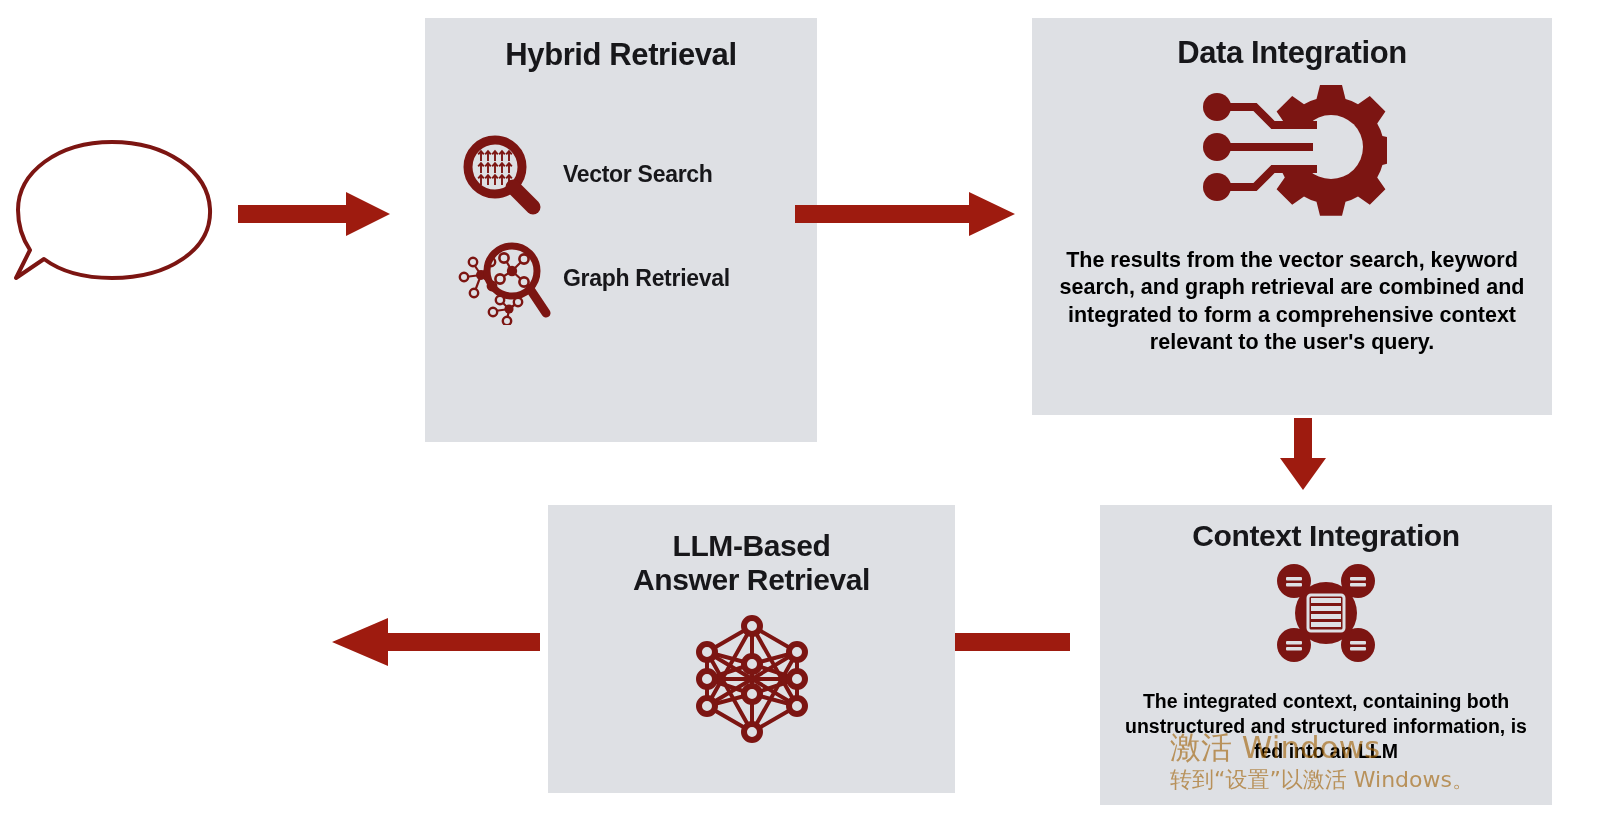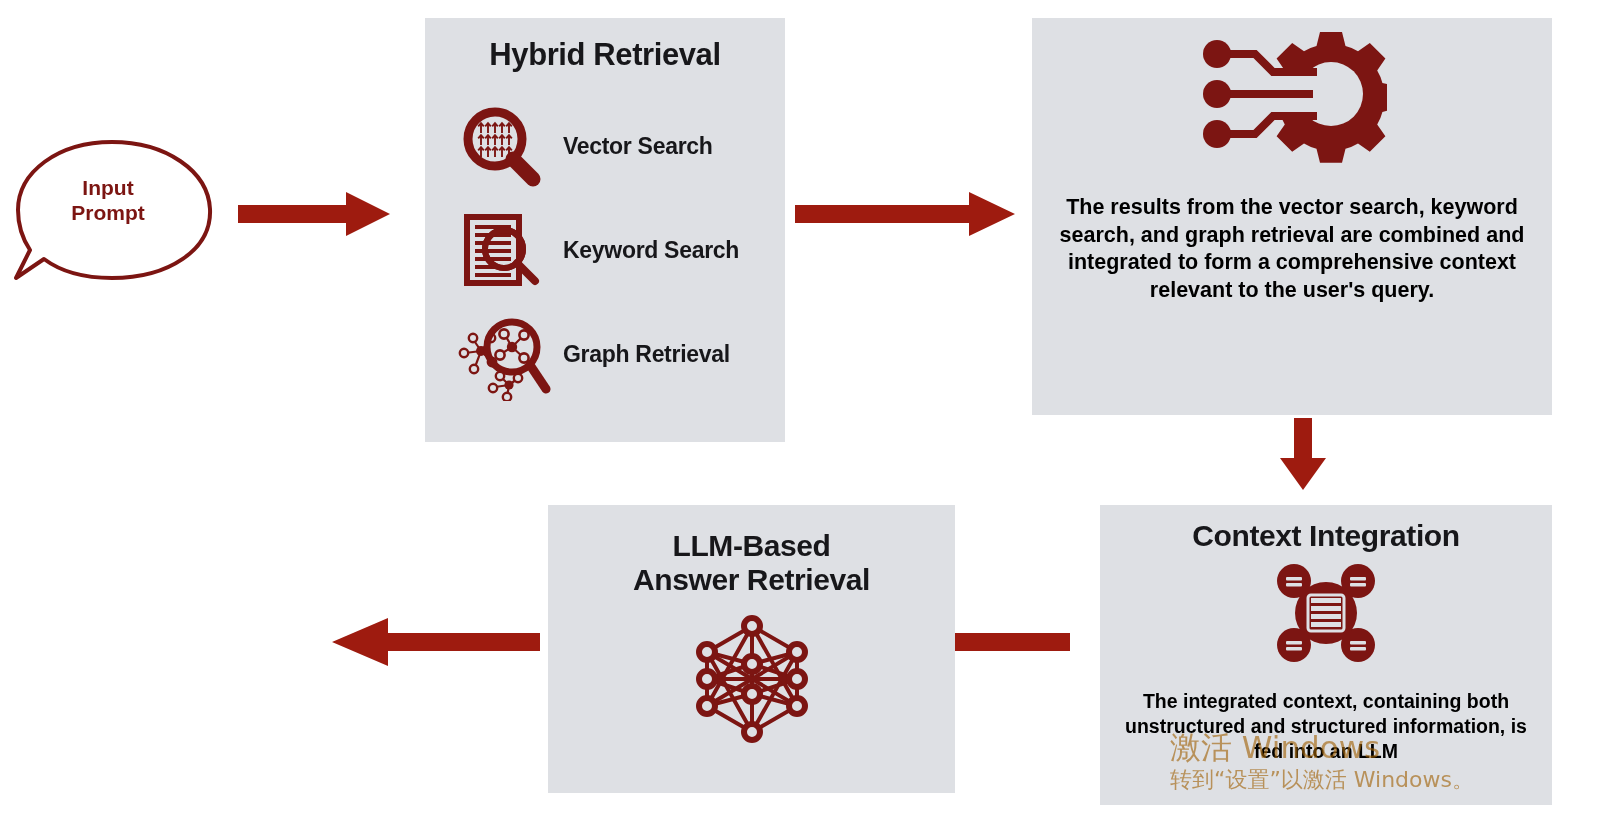--- a/index.html
+++ b/index.html
@@ -26,21 +26,21 @@
     letter-spacing:-0.4px;
     line-height:1.12;
   }
   .panel-body{
     font-weight:bold;
     color:#000000;
     text-align:center;
     line-height:1.28;
   }
   
-  #panel-hybrid{left:425px;top:18px;width:360px;height:424px;}
+  #panel-hybrid{left:425px;top:18px;width:392px;height:424px;gap:28px;}
   #panel-hybrid .panel-title{font-size:31px;margin-top:20px;}
   .retrieval-list{margin-top:22px;width:100%;}
   .retrieval-row{
     display:flex;align-items:center;
     height:104px;
     padding-left:26px;
     box-sizing:border-box;
   }
   .retrieval-icon{width:100px;height:92px;flex:0 0 100px;display:flex;align-items:center;justify-content:center;}
   .retrieval-label{
@@ -92,24 +92,20 @@
 </style>
 </head>
 <body>
 
 <div class="stage">
 
   <div class="bubble" id="bubble-input">
     <svg width="210" height="145" viewBox="0 0 210 145">
       <path d="M104 4 C158 4 200 33 202 71 C204 112 160 140 104 140 C76 140 52 133 36 121 L8 140 L22 112 C14 100 10 86 10 72 C10 34 50 4 104 4 Z" fill="#ffffff" stroke="#7c1512" stroke-width="4" stroke-linejoin="round"></path>
     </svg>
-    <div class="bubble-text">
-      <div>Input</div>
-      <div>Prompt</div>
-    </div>
   </div>
 
   <div class="arrow" id="arrow-1">
     <svg width="152" height="48" viewBox="0 0 152 48">
       <path d="M0 15 L108 15 L108 2 L152 24 L108 46 L108 33 L0 33 Z" fill="#9e1b0f"></path>
     </svg>
   </div>
 
   <div class="panel" id="panel-hybrid">
     <div class="panel-title">Hybrid Retrieval</div>
@@ -160,42 +156,20 @@
                   <path d="M44.2 47.4 L47 44.2 L49.8 47.4" fill="none"></path>
                 <line x1="54" y1="45" x2="54" y2="54"></line>
                   <path d="M51.2 47.4 L54 44.2 L56.8 47.4" fill="none"></path>
               </g>
             </g>
           </svg>
         </div>
         <div class="retrieval-label">Vector Search</div>
       </div>
 
-      <div class="retrieval-row">
-        <div class="retrieval-icon">
-          <svg width="92" height="88" viewBox="0 0 92 88">
-            <rect x="12" y="10" width="52" height="66" fill="none" stroke="#7c1512" stroke-width="6"></rect>
-            <g stroke="#7c1512" stroke-width="4">
-              <line x1="20" y1="20" x2="56" y2="20"></line>
-              <line x1="20" y1="28" x2="56" y2="28"></line>
-              <line x1="20" y1="36" x2="56" y2="36"></line>
-              <line x1="20" y1="44" x2="56" y2="44"></line>
-              <line x1="20" y1="52" x2="56" y2="52"></line>
-              <line x1="20" y1="60" x2="56" y2="60"></line>
-              <line x1="20" y1="68" x2="56" y2="68"></line>
-            </g>
-            <g fill="none" stroke="#7c1512">
-              <circle cx="49" cy="42" r="19" stroke-width="6" fill="#dee0e4" fill-opacity="0"></circle>
-              <circle cx="49" cy="42" r="19" stroke-width="6"></circle>
-              <line x1="62" y1="56" x2="80" y2="74" stroke-width="8" stroke-linecap="round"></line>
-            </g>
-          </svg>
-        </div>
-        <div class="retrieval-label">Keyword Search</div>
-      </div>
 
       <div class="retrieval-row">
         <div class="retrieval-icon">
           <svg width="100" height="92" viewBox="0 0 100 92">
 
             <g stroke="#7c1512" stroke-width="2.2">
               <line x1="22" y1="30" x2="30" y2="42"></line>
                 <line x1="14" y1="44" x2="30" y2="42"></line>
               <line x1="30" y1="42" x2="40" y2="30"></line>
                 <line x1="30" y1="42" x2="40" y2="52"></line>
@@ -247,20 +221,21 @@
     </div>
   </div>
 
   <div class="arrow" id="arrow-2">
     <svg width="220" height="48" viewBox="0 0 220 48">
       <path d="M0 15 L174 15 L174 2 L220 24 L174 46 L174 33 L0 33 Z" fill="#9e1b0f"></path>
     </svg>
   </div>
 
   <div class="panel" id="panel-integration">
+    <div class="panel-title">Data Integration</div>
     <div class="icon-wrap">
       <svg width="190" height="140" viewBox="0 0 190 140">
 
         <g fill="#7c1512">
           <path d="M123 8 h22 l3.5 14 a45 45 0 0 1 12.5 5.2 l11.8-8.2 15.6 15.6 -8.2 11.8 a45 45 0 0 1 5.2 12.5 l14 3.5 v22 l-14 3.5 a45 45 0 0 1 -5.2 12.5 l8.2 11.8 -15.6 15.6 -11.8-8.2 a45 45 0 0 1 -12.5 5.2 l-3.5 14 h-22 l-3.5-14 a45 45 0 0 1 -12.5-5.2 l-11.8 8.2 -15.6-15.6 8.2-11.8 a45 45 0 0 1 -5.2-12.5 l-14-3.5 v-22 l14-3.5 a45 45 0 0 1 5.2-12.5 l-8.2-11.8 15.6-15.6 11.8 8.2 a45 45 0 0 1 12.5-5.2 Z"></path>
         </g>
         <circle cx="134" cy="70" r="32" fill="#dee0e4"></circle>
 
         <rect x="60" y="48" width="52" height="44" fill="#dee0e4"></rect>
         <path d="M112 48 a32 32 0 0 0 0 44 Z" fill="#dee0e4"></path>

